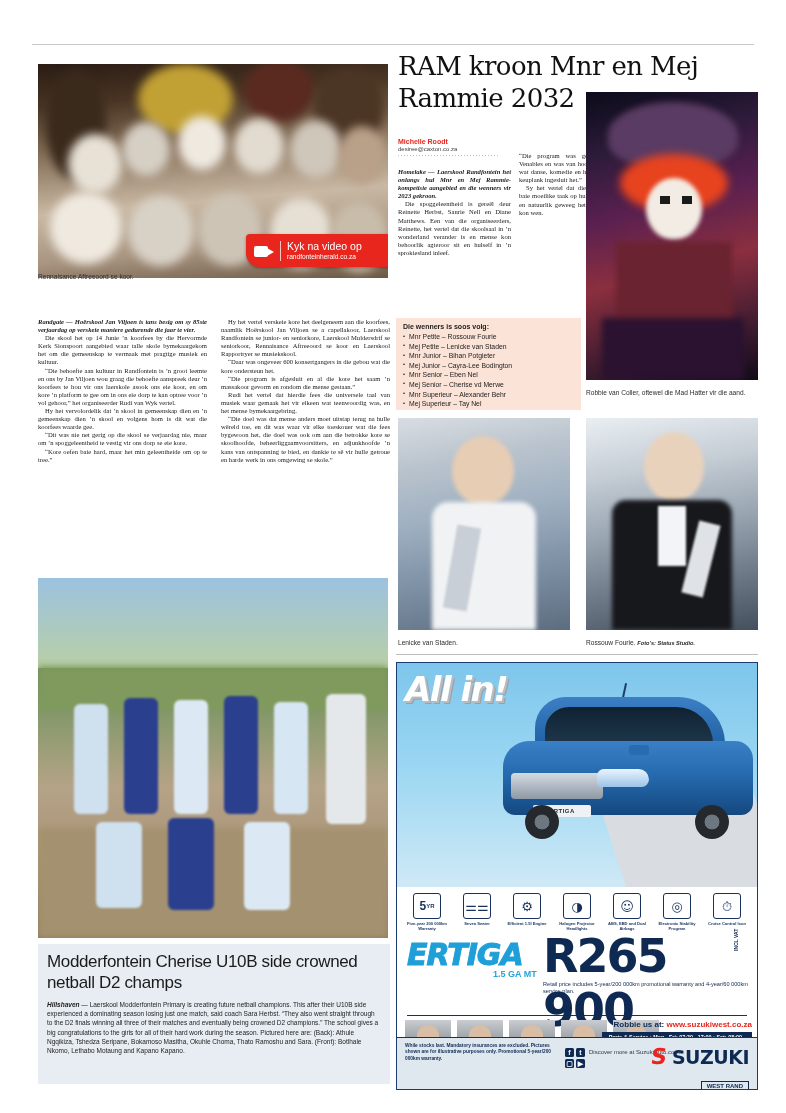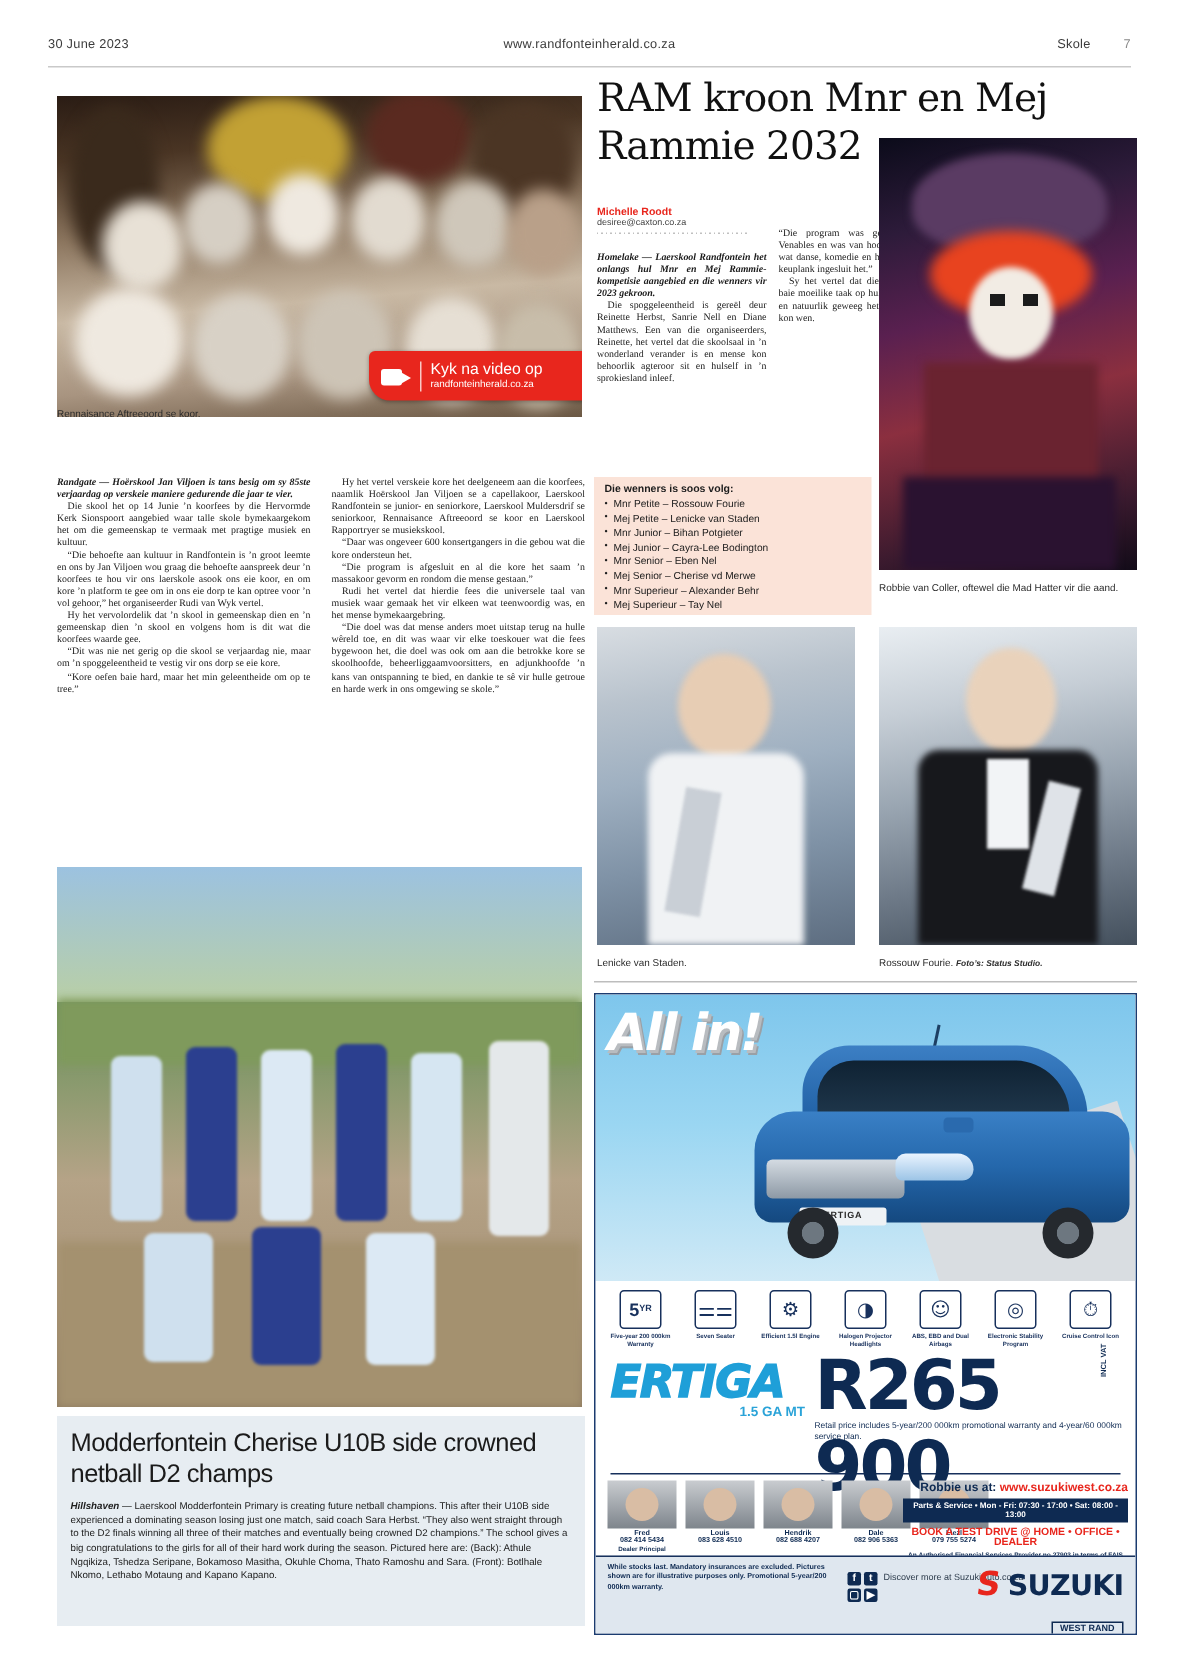--- a/index.html
+++ b/index.html
@@ -155,21 +155,21 @@
   .rule-mid {
     position: absolute; left: 396px; top: 654px; width: 362px; height: 1px; background: #bdbdbd;
   }
 
   
   #ad {
     position: absolute; left: 396px; top: 662px; width: 362px; height: 428px;
     border: 1px solid #1b3b6f; background: #fff; overflow: hidden;
   }
   #ad-hero {
-    position: relative; height: 191px;
+    position: relative; height: 224px;
     background: linear-gradient(180deg,#7ec6ec 0%,#9ad6f2 45%,#cfe9f6 100%);
     overflow: hidden;
   }
   #ad-hero .corner {
     position:absolute; right:-10px; bottom:-20px; width:150px; height:120px;
     background:#d9dde1; transform: rotate(-18deg);
   }
   #ad-allin {
     position: absolute; left: 8px; top: 6px;
     font-family: "DejaVu Sans", sans-serif; font-size: 34px; font-weight: bold;
@@ -368,28 +368,20 @@
     position:absolute; right:8px; bottom:-2px;
     border:1px solid #0e2a52; padding:1px 5px;
     font-family:"Liberation Sans",sans-serif; font-size:6px; font-weight:bold; color:#0e2a52;
   }
 </style>
 </head>
 <body>
 
 <div class="page">
 
-  <div class="masthead">
-    <span>30 June 2023</span>
-    <span class="mid">www.randfonteinherald.co.za</span>
-    <span class="right">
-      <span>Skole</span>
-      <span class="pg">7</span>
-    </span>
-  </div>
   <div class="rule-top"></div>
 
   <div class="photo" id="choir-photo">
     <div class="blot" style="left:8px;  top:6px;   width:60px; height:110px; background:#3a2a1c;"></div>
     <div class="blot" style="left:100px;top:0px;   width:95px; height:70px;  background:#c2a134;"></div>
     <div class="blot" style="left:206px;top:-4px;  width:70px; height:62px;  background:#5a2a20;"></div>
     <div class="blot" style="left:276px;top:4px;   width:70px; height:80px;  background:#4b3524;"></div>
     <div class="blot" style="left:30px; top:70px;  width:54px; height:60px;  background:#e8e1d6;"></div>
     <div class="blot" style="left:84px; top:58px;  width:48px; height:54px;  background:#d6cfc4;"></div>
     <div class="blot" style="left:140px;top:52px;  width:48px; height:54px;  background:#efe9e0;"></div>

